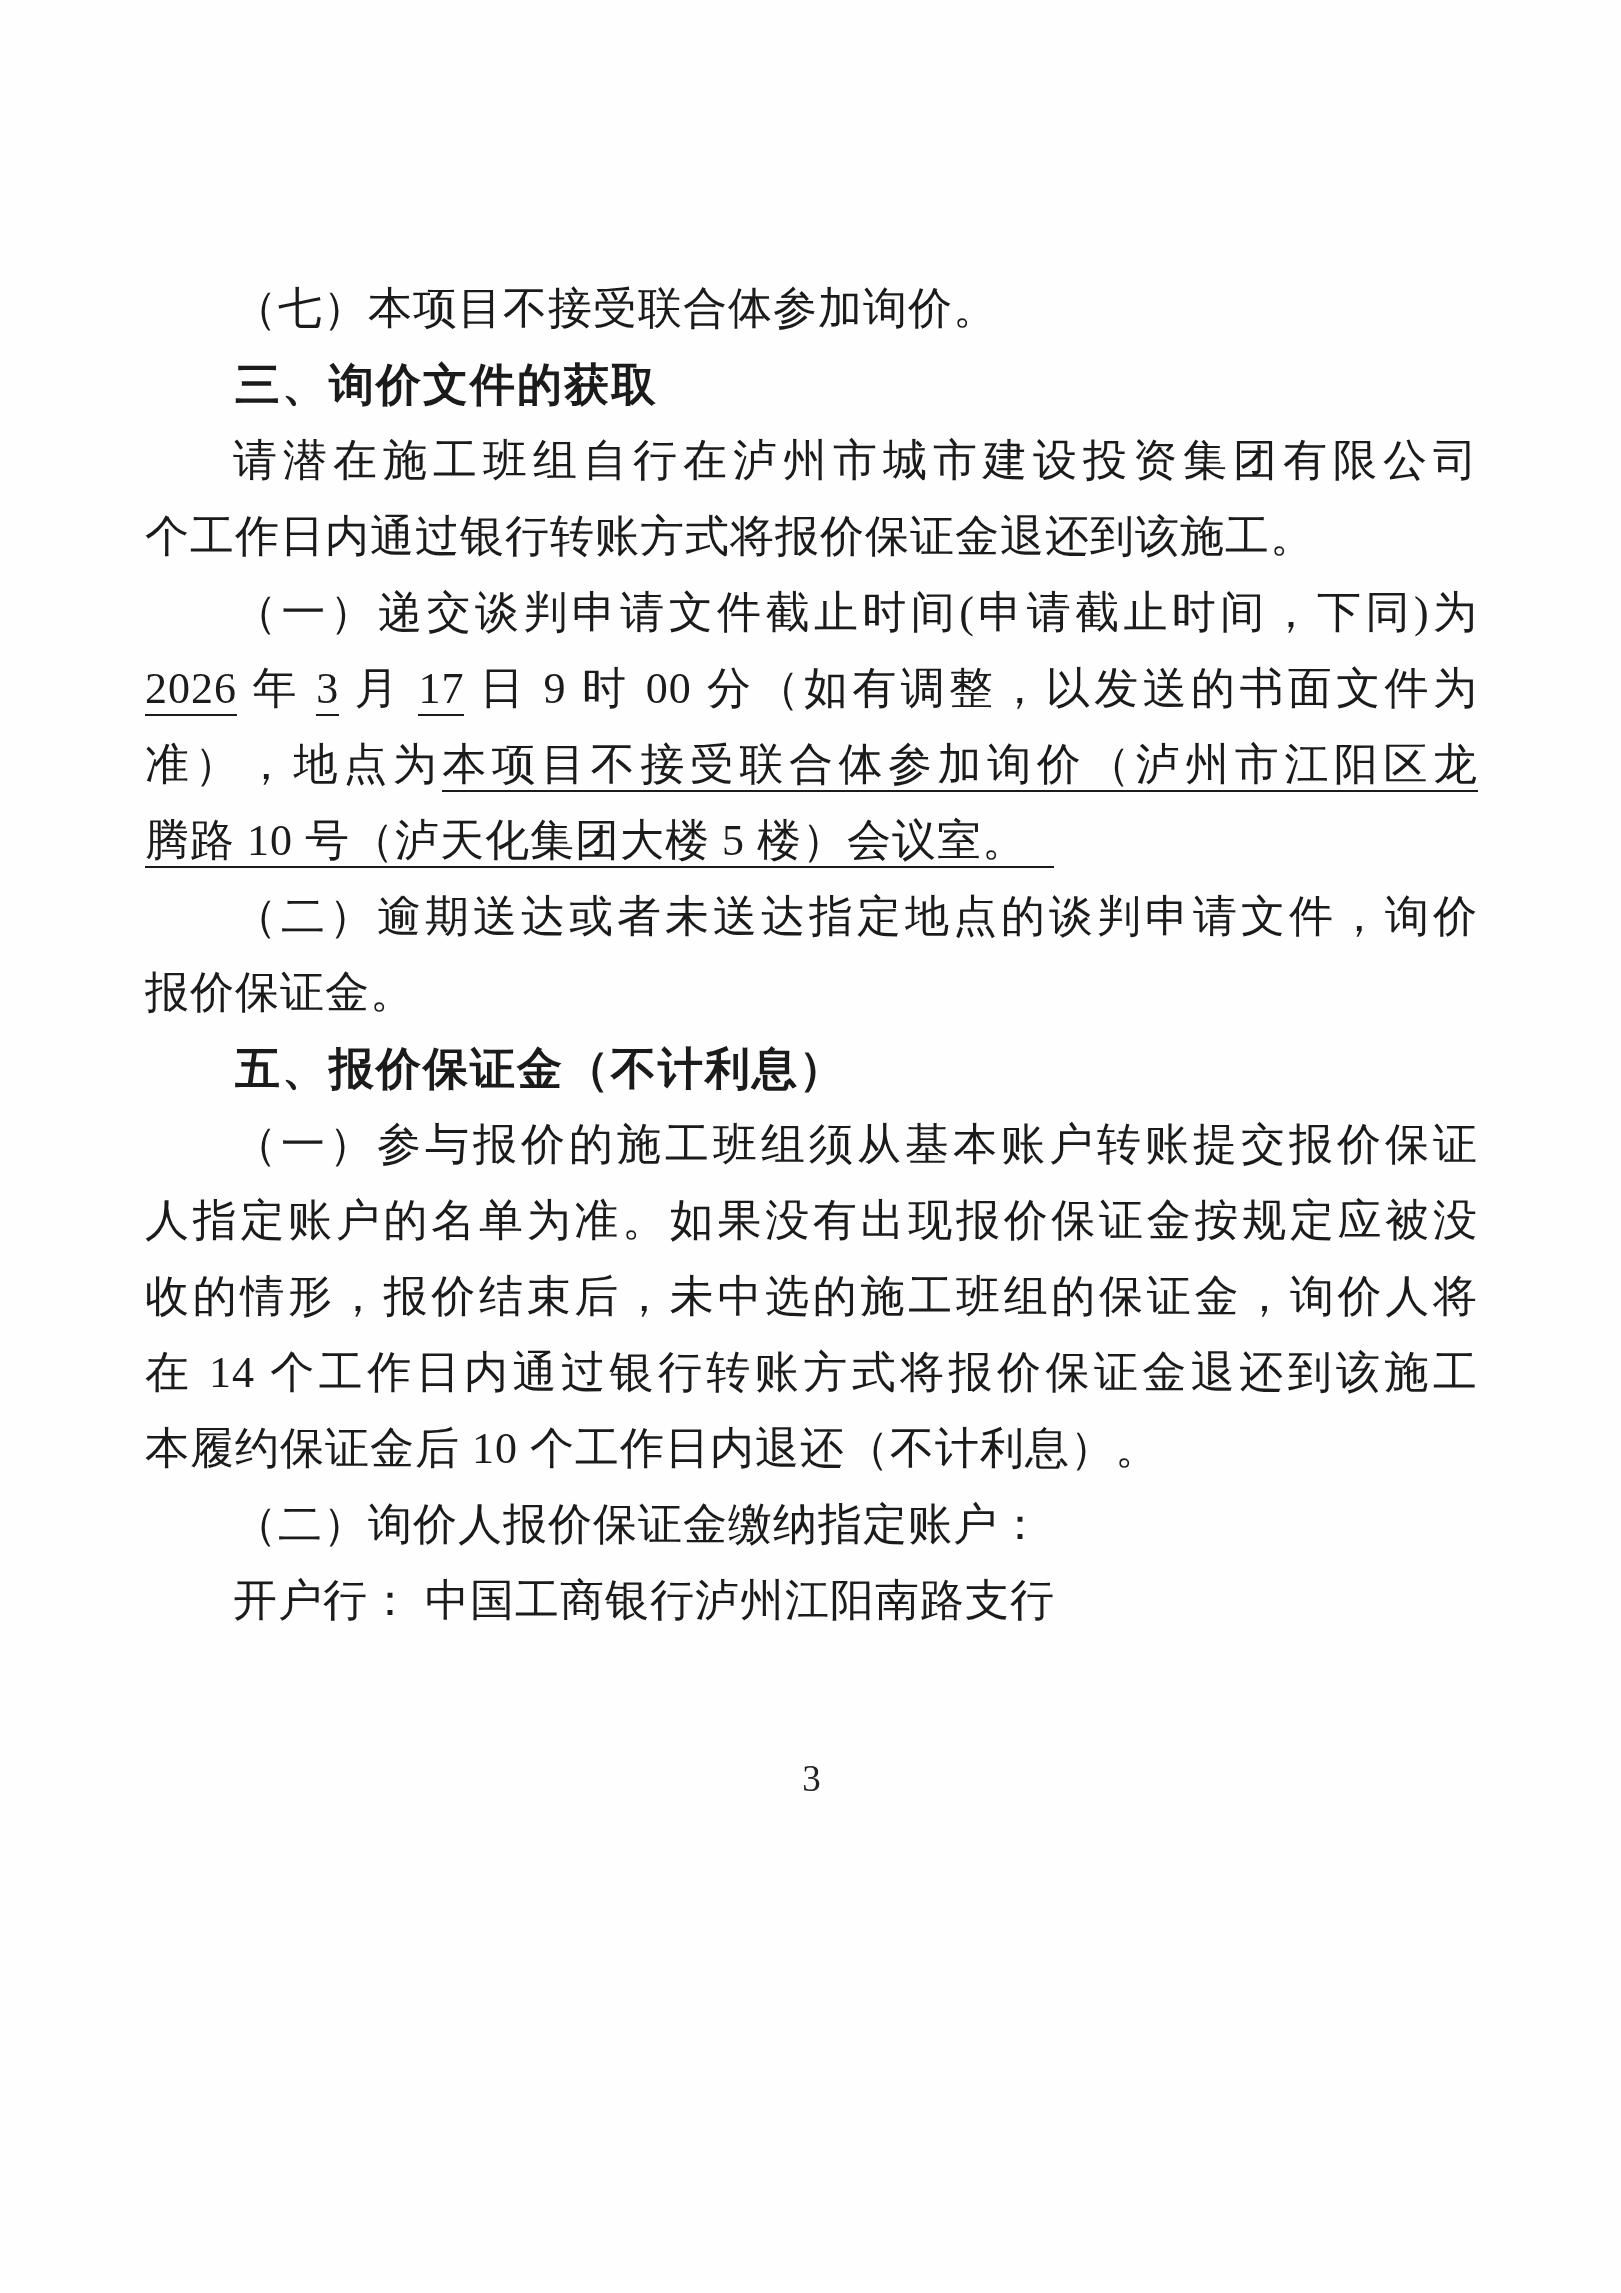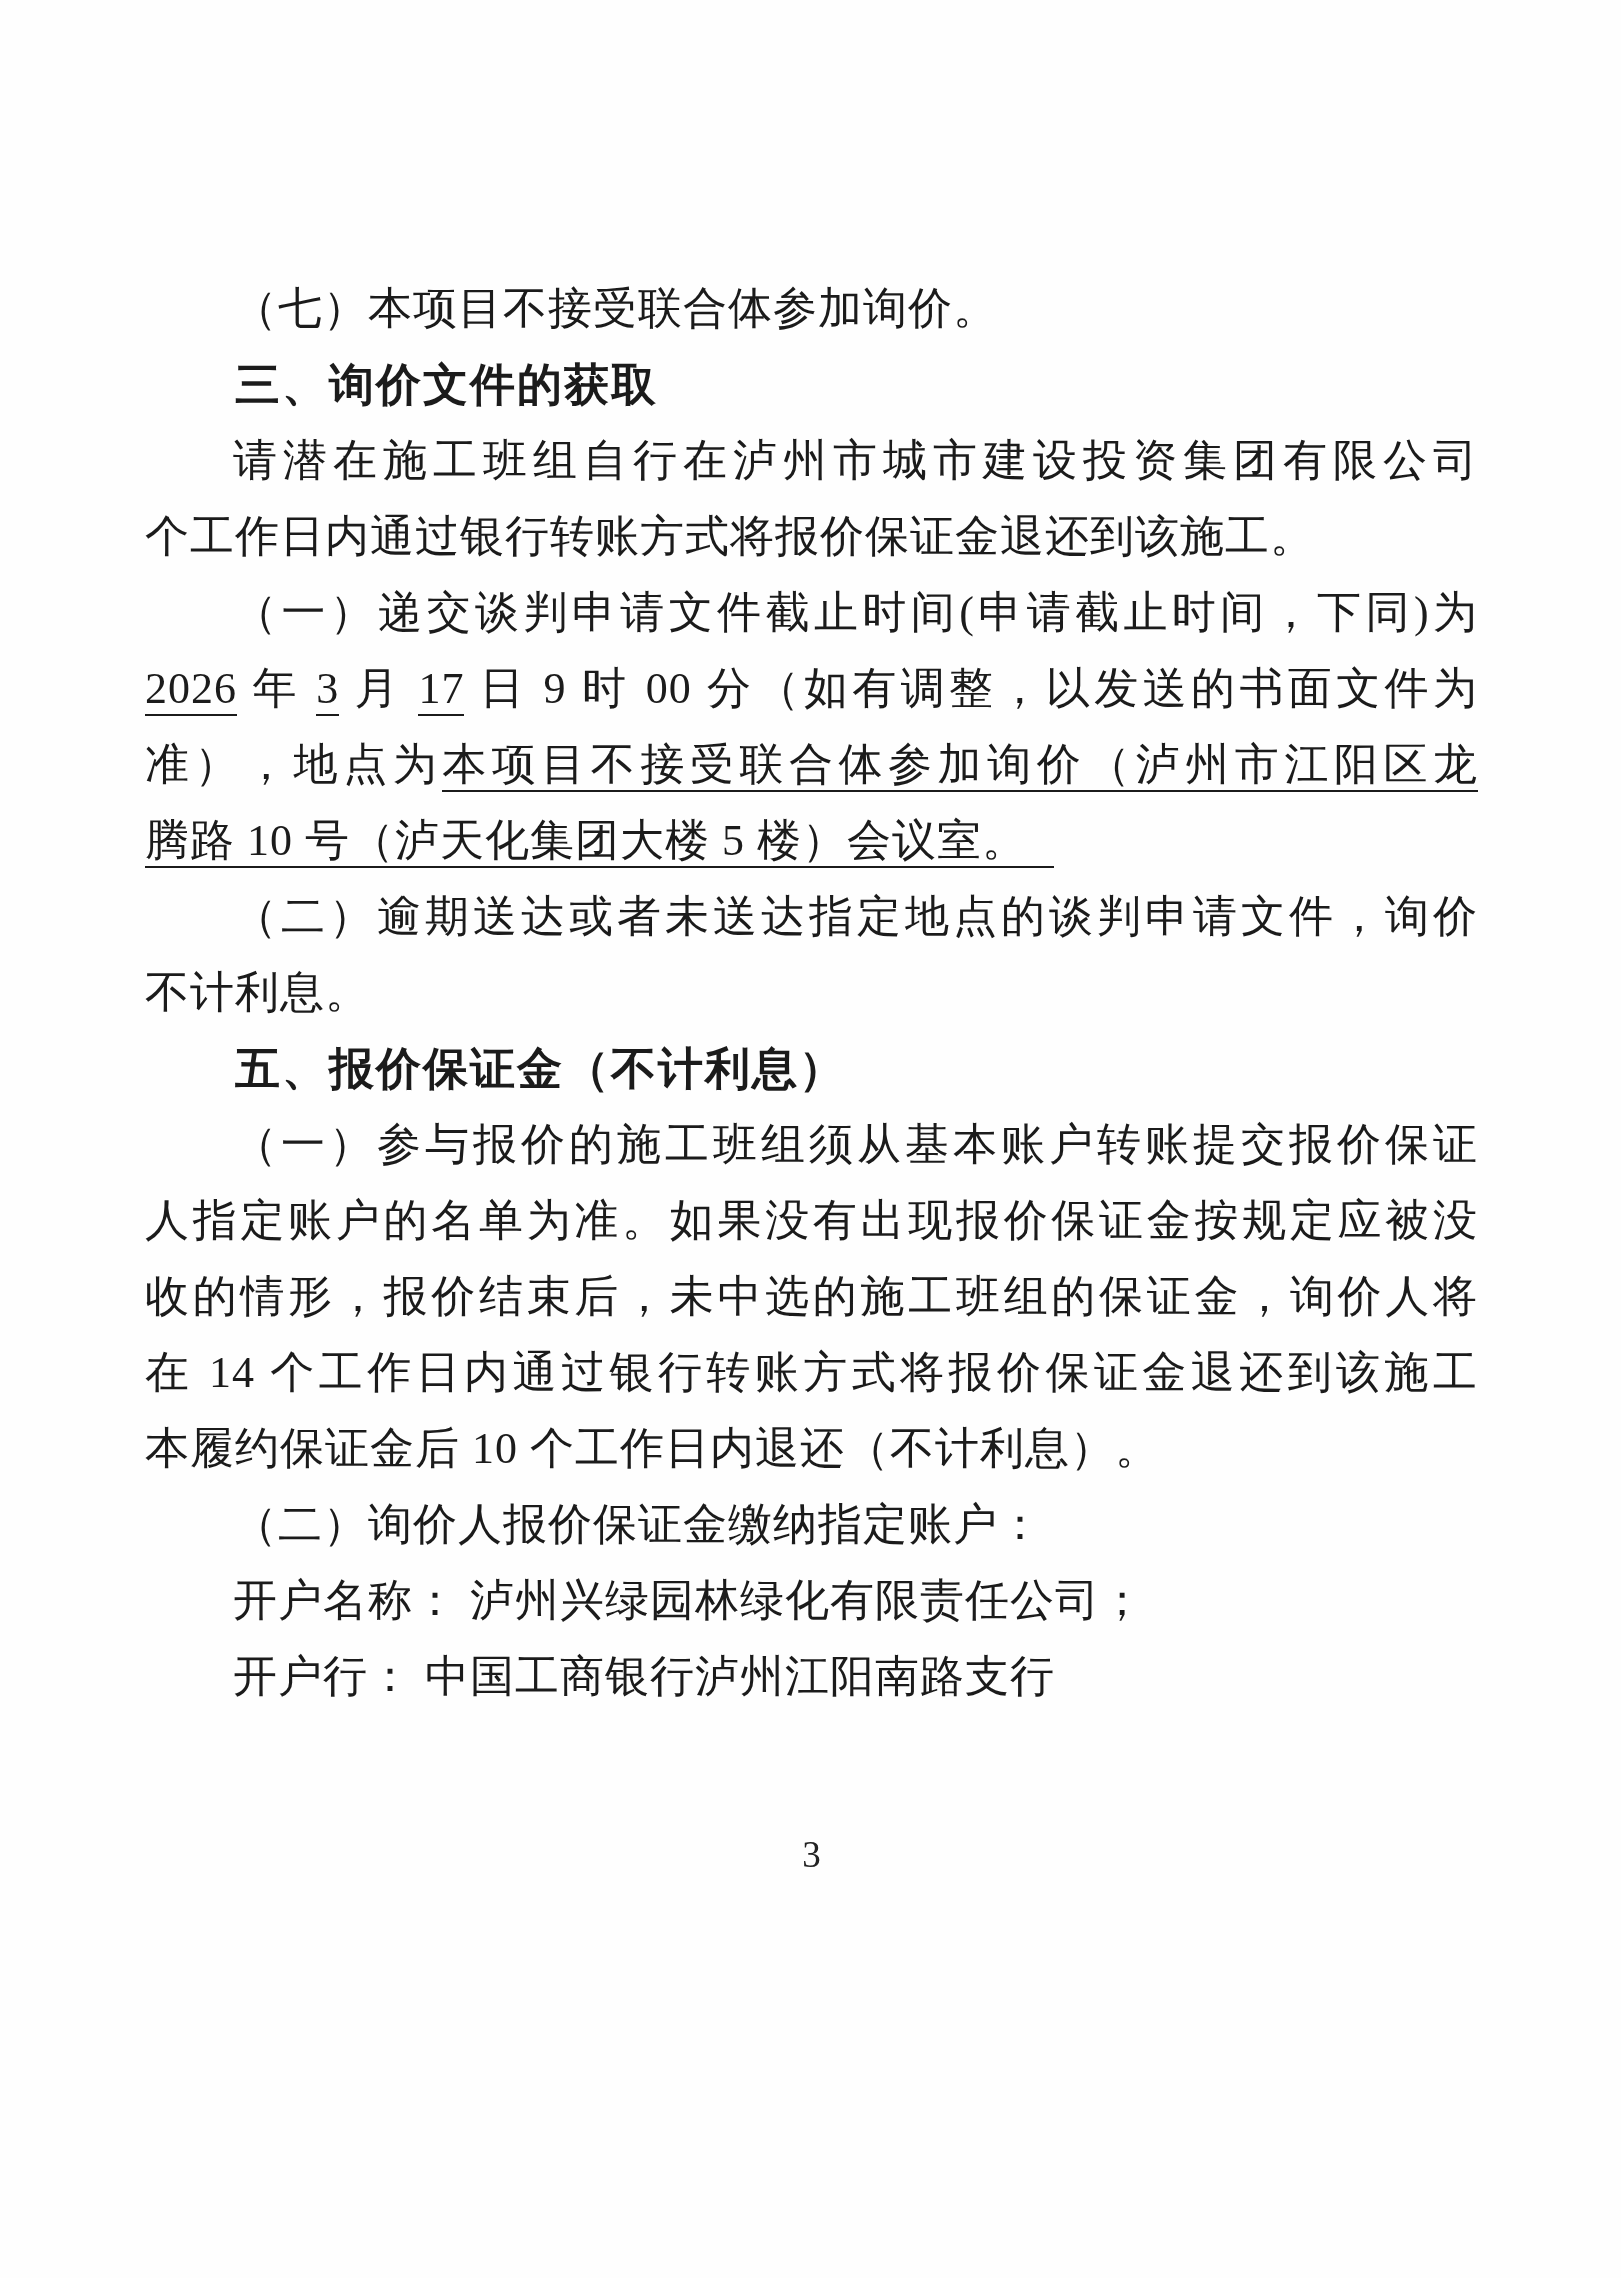--- a/index.html
+++ b/index.html
@@ -72,39 +72,38 @@
     <div class="line fill">
       <span>准），地点为</span><span class="u">本项目不接受联合体参加询价（泸州市江阳区龙</span>
     </div>
 
     <div class="line">
       <span class="u u-ext">腾路 10 号（泸天化集团大楼 5 楼）会议室。</span>
     </div>
 
     <div class="line indent fill">（二）逾期送达或者未送达指定地点的谈判申请文件，询价</div>
 
-    <div class="line">不计利息。</div>
+    <div class="line">报价保证金。</div>
 
     <div class="line indent heading">五、报价保证金（不计利息）</div>
 
     <div class="line indent fill">（一）参与报价的施工班组须从基本账户转账提交报价保证</div>
 
 
     <div class="line fill">人指定账户的名单为准。如果没有出现报价保证金按规定应被没</div>
 
     <div class="line fill">收的情形，报价结束后，未中选的施工班组的保证金，询价人将</div>
 
     <div class="line fill">在 14 个工作日内通过银行转账方式将报价保证金退还到该施工</div>
 
 
     <div class="line">本履约保证金后 10 个工作日内退还（不计利息）。</div>
 
     <div class="line indent">（二）询价人报价保证金缴纳指定账户：</div>
 
-    <div class="line indent">开户名称： 泸州兴绿园林绿化有限责任公司；</div>
 
     <div class="line indent">开户行： 中国工商银行泸州江阳南路支行</div>
 
     <div class="footer">3</div>
 
   </div>
 </div>
 
 
 </body></html>

